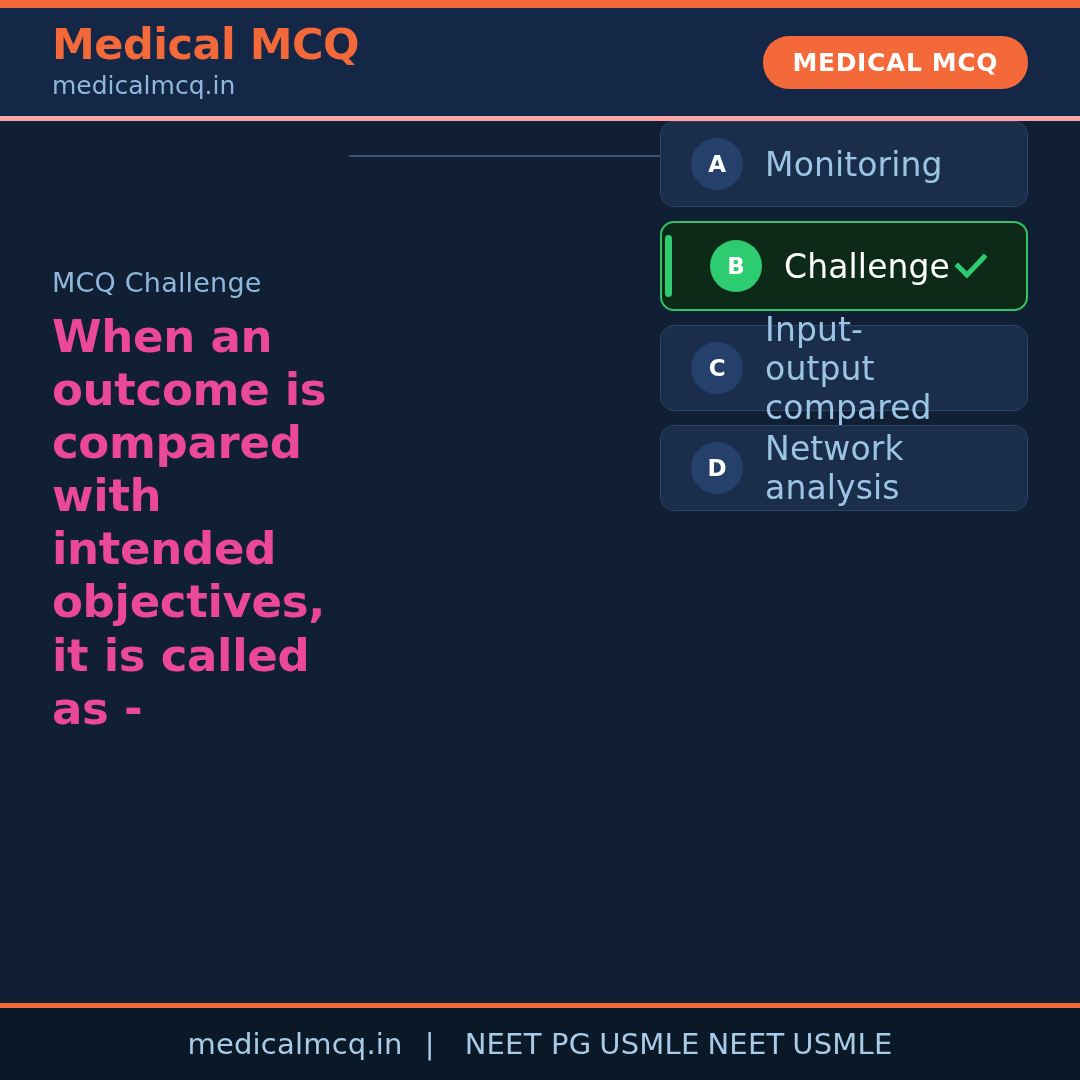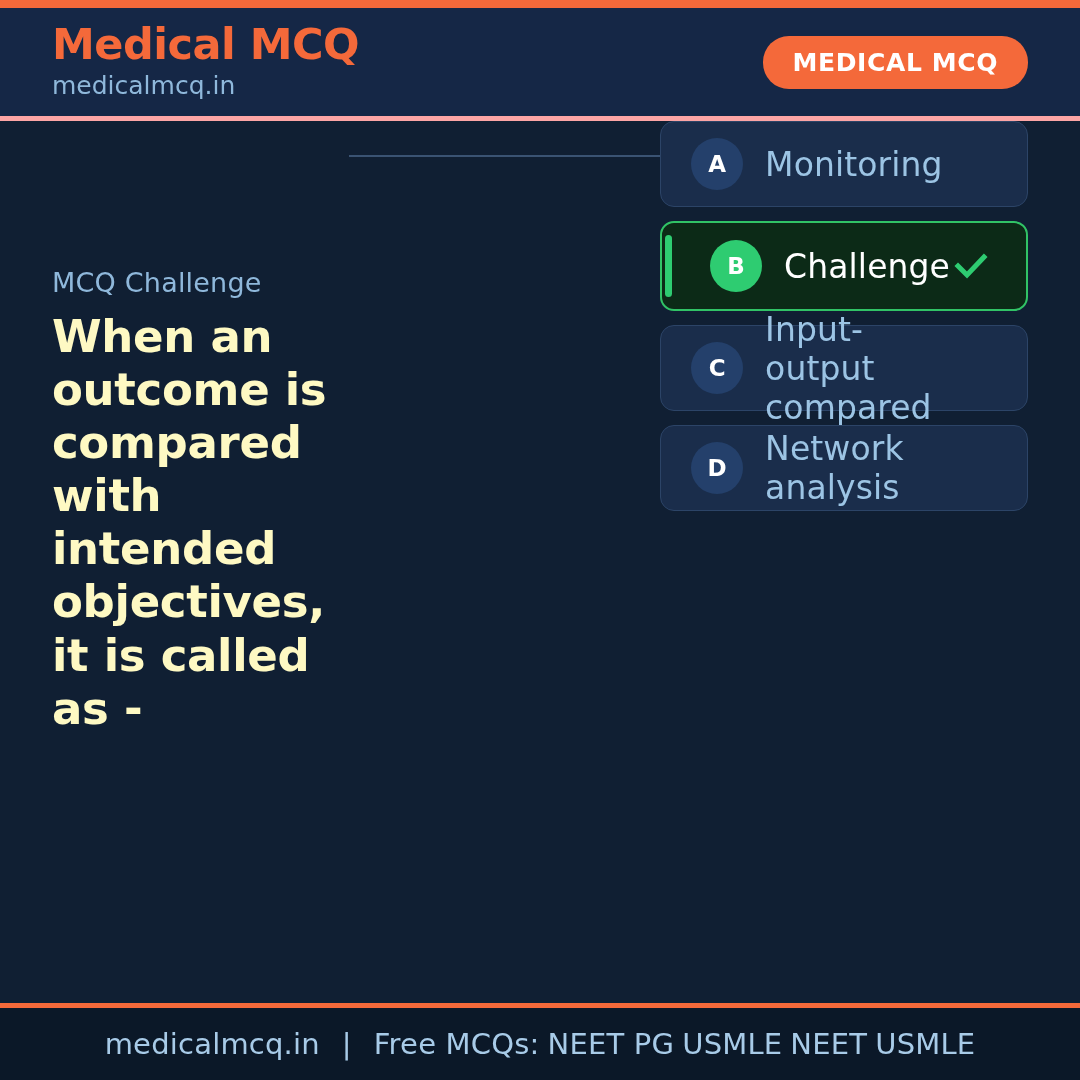--- a/index.html
+++ b/index.html
@@ -73,21 +73,21 @@
   .q-block { margin-top:146px; }
   .q-eyebrow {
     font-size:27px;
     color:#8FB8DB;
     letter-spacing:0.2px;
     margin-bottom:12px;
   }
   .q-text {
     font-size:45px;
     font-weight:bold;
-    color:#fef9c3;
+    color:#ec4899;
     line-height:1.18;
     letter-spacing:-0.3px;
     max-width:930px;
   }
   .q-divider {
     height:2px;
     background:#3A5373;
     margin-top:34px;
     margin-bottom:22px;
     width:100%;
@@ -244,20 +244,19 @@
             </svg>
           </div>
         </div>
       </div>
   </div>
 
   <div class="footer-accent"></div>
   <div class="footer">
     <span class="footer-text footer-site">medicalmcq.in</span>
     <span class="footer-text footer-sep">|</span>
-    <span class="footer-text">Free MCQs:</span>
     <span class="footer-text footer-exam">NEET PG</span>
     <span class="footer-text footer-exam">USMLE</span>
     <span class="footer-text footer-exam">NEET</span>
     <span class="footer-text footer-exam">USMLE</span>
   </div>
 
 </div>
 
 </body></html>

